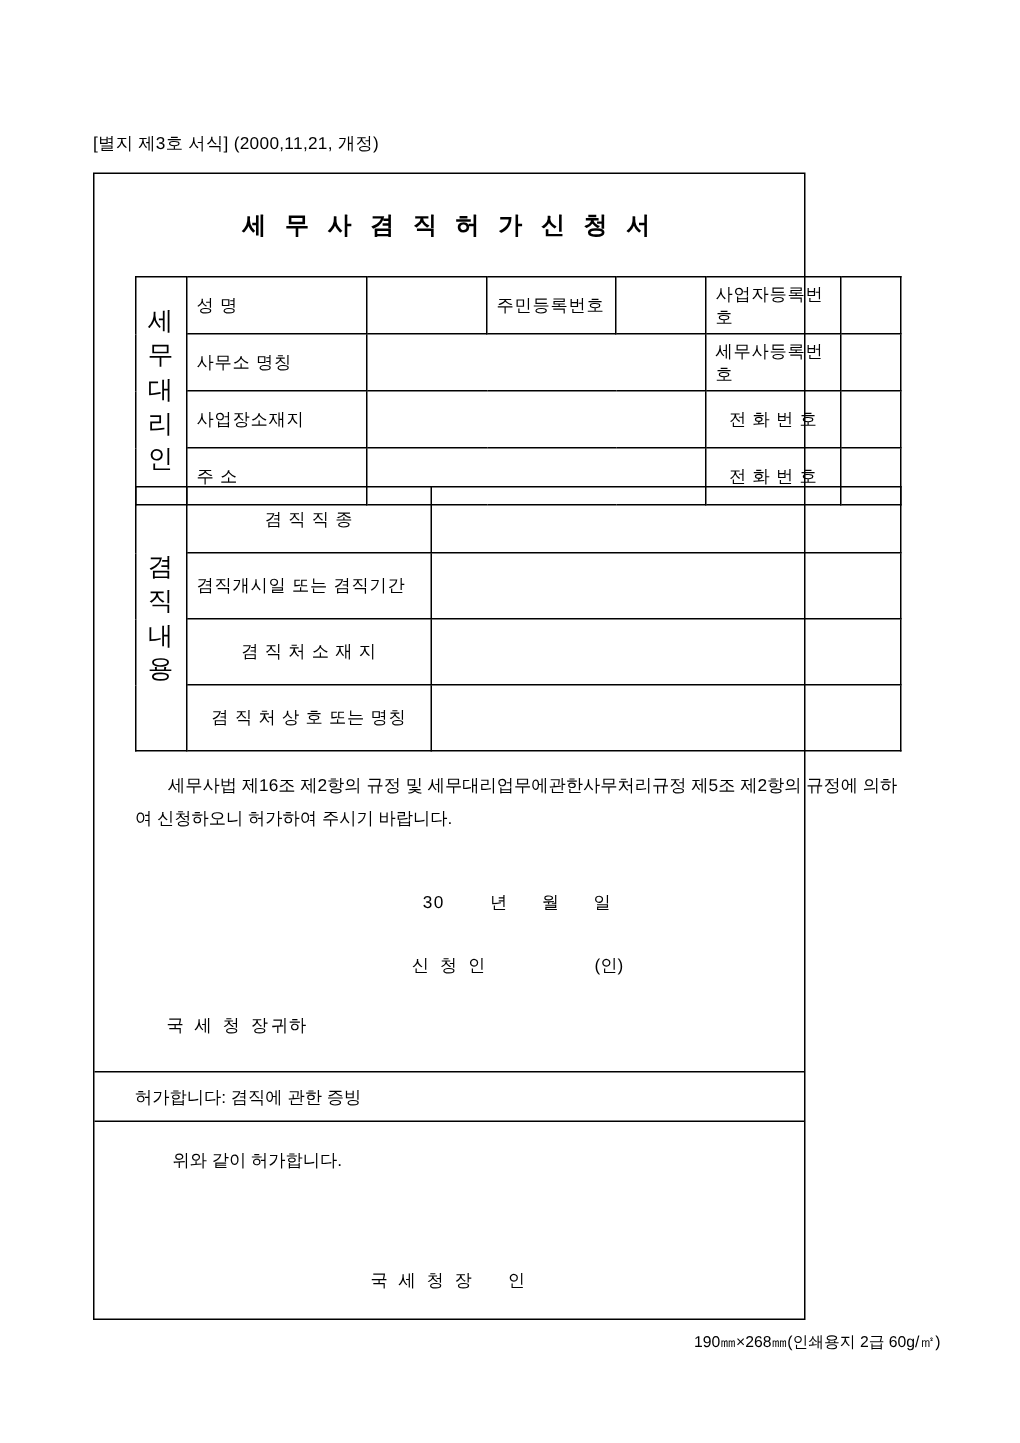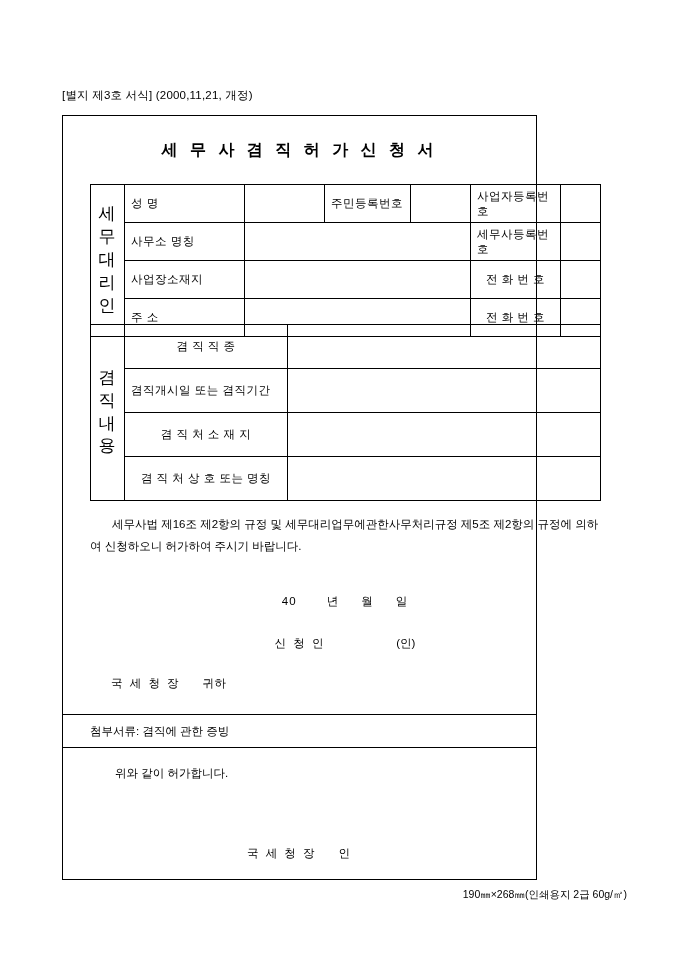--- a/index.html
+++ b/index.html
@@ -116,21 +116,21 @@
     letter-spacing: 2px;
   }
   .sign-line .seal { display: inline-block; width: 90px; text-align: right; letter-spacing: 0; }
   .to-line {
     position: absolute;
     left: 48px;
     top: 560px;
     font-size: 11.5px;
     letter-spacing: 2px;
   }
-  .to-line .honor { margin-left: 22px; letter-spacing: 0.5px; }
+  .to-line .honor { letter-spacing: 0.5px; }
   .attach-row {
     position: absolute;
     left: 0;
     top: 598px;
     width: 100%;
     height: 34px;
     border-top: 1px solid #000000;
     border-bottom: 1px solid #000000;
     box-sizing: border-box;
   }
@@ -265,33 +265,33 @@
         <td style="height:44px"></td>
       </tr>
     </tbody>
       </table>
 
     <div class="para">
       <p>세무사법 제16조 제2항의 규정 및 세무대리업무에관한사무처리규정 제5조 제2항의 규정에 의하여 신청하오니 허가하여 주시기 바랍니다.</p>
     </div>
 
     <div class="date-line">
-      <span>40</span><span class="gap1"></span><span>년</span><span class="gap2"></span><span>월</span><span class="gap2"></span><span>일</span>
+      <span>30</span><span class="gap1"></span><span>년</span><span class="gap2"></span><span>월</span><span class="gap2"></span><span>일</span>
     </div>
 
     <div class="sign-line">
       <span>신  청  인</span><span class="seal">(인)</span>
     </div>
 
     <div class="to-line">
       <span>국 세 청 장</span><span class="honor">귀하</span>
     </div>
 
     <div class="attach-row">
-      <div class="txt">첨부서류: 겸직에 관한 증빙</div>
+      <div class="txt">허가합니다: 겸직에 관한 증빙</div>
     </div>
 
     <div class="permit">
       <div class="permit-text">위와 같이 허가합니다.</div>
 
 
 
       <div class="permit-sign">
         <span>국 세 청 장</span><span class="seal2">인</span>
       </div>

